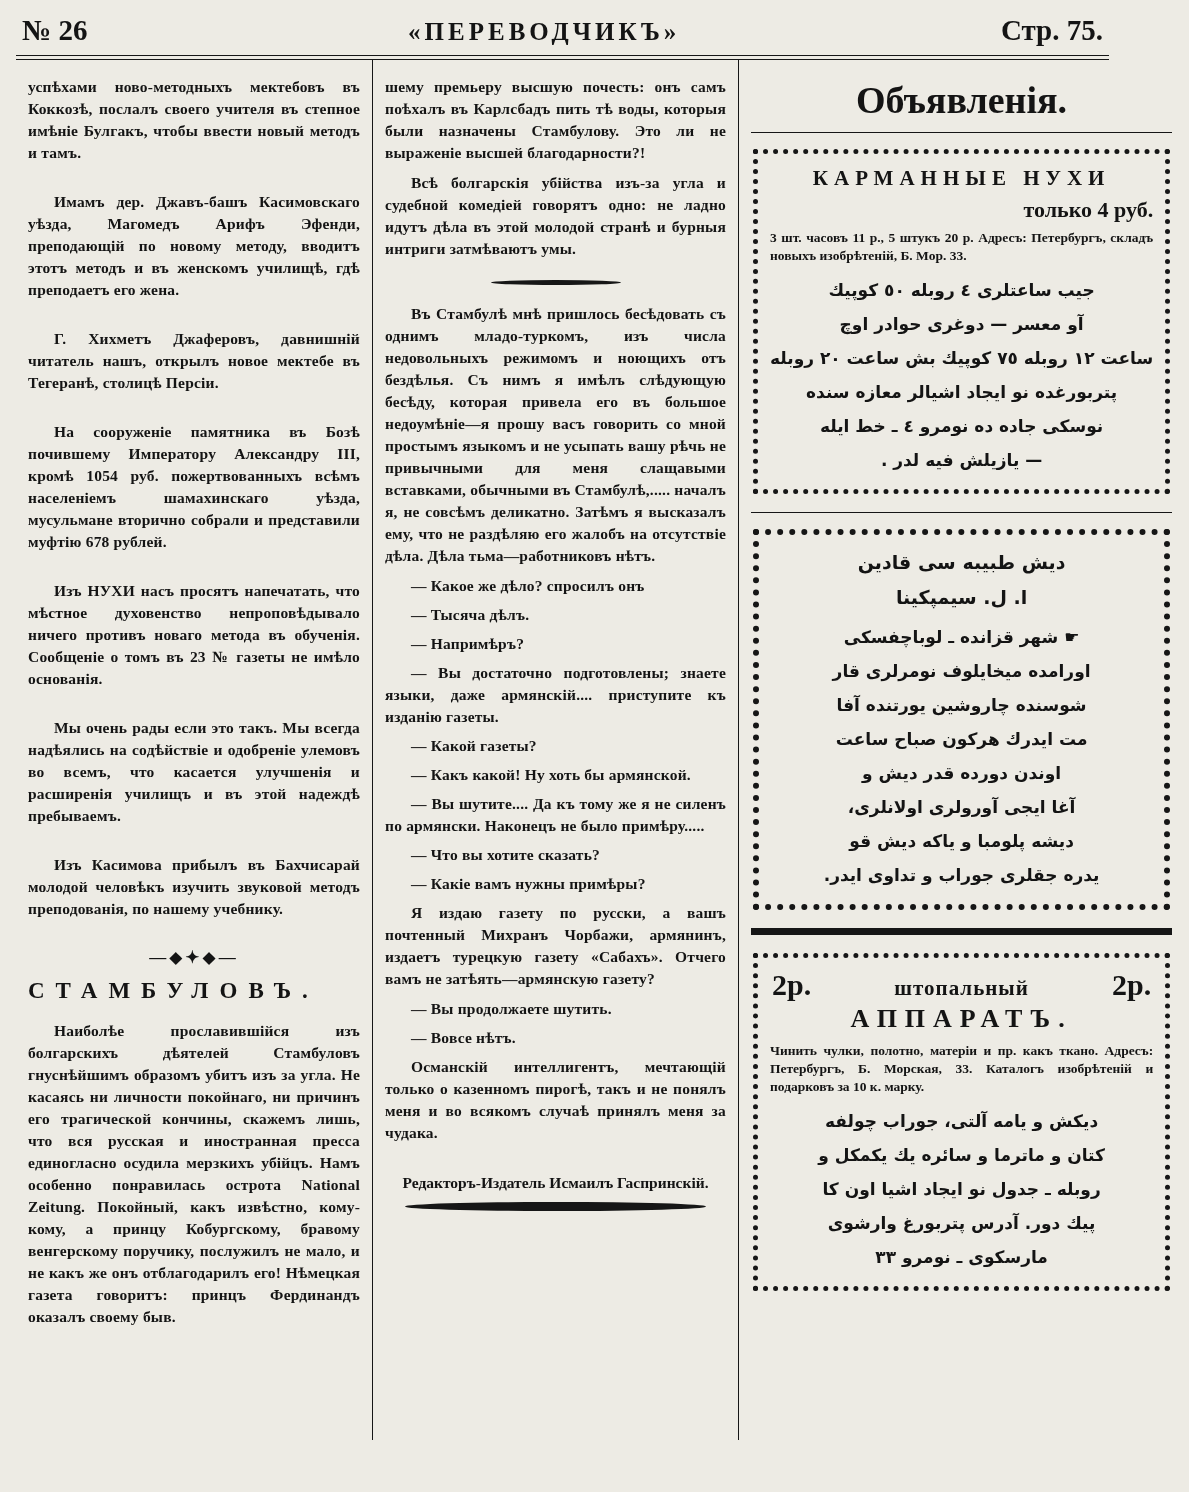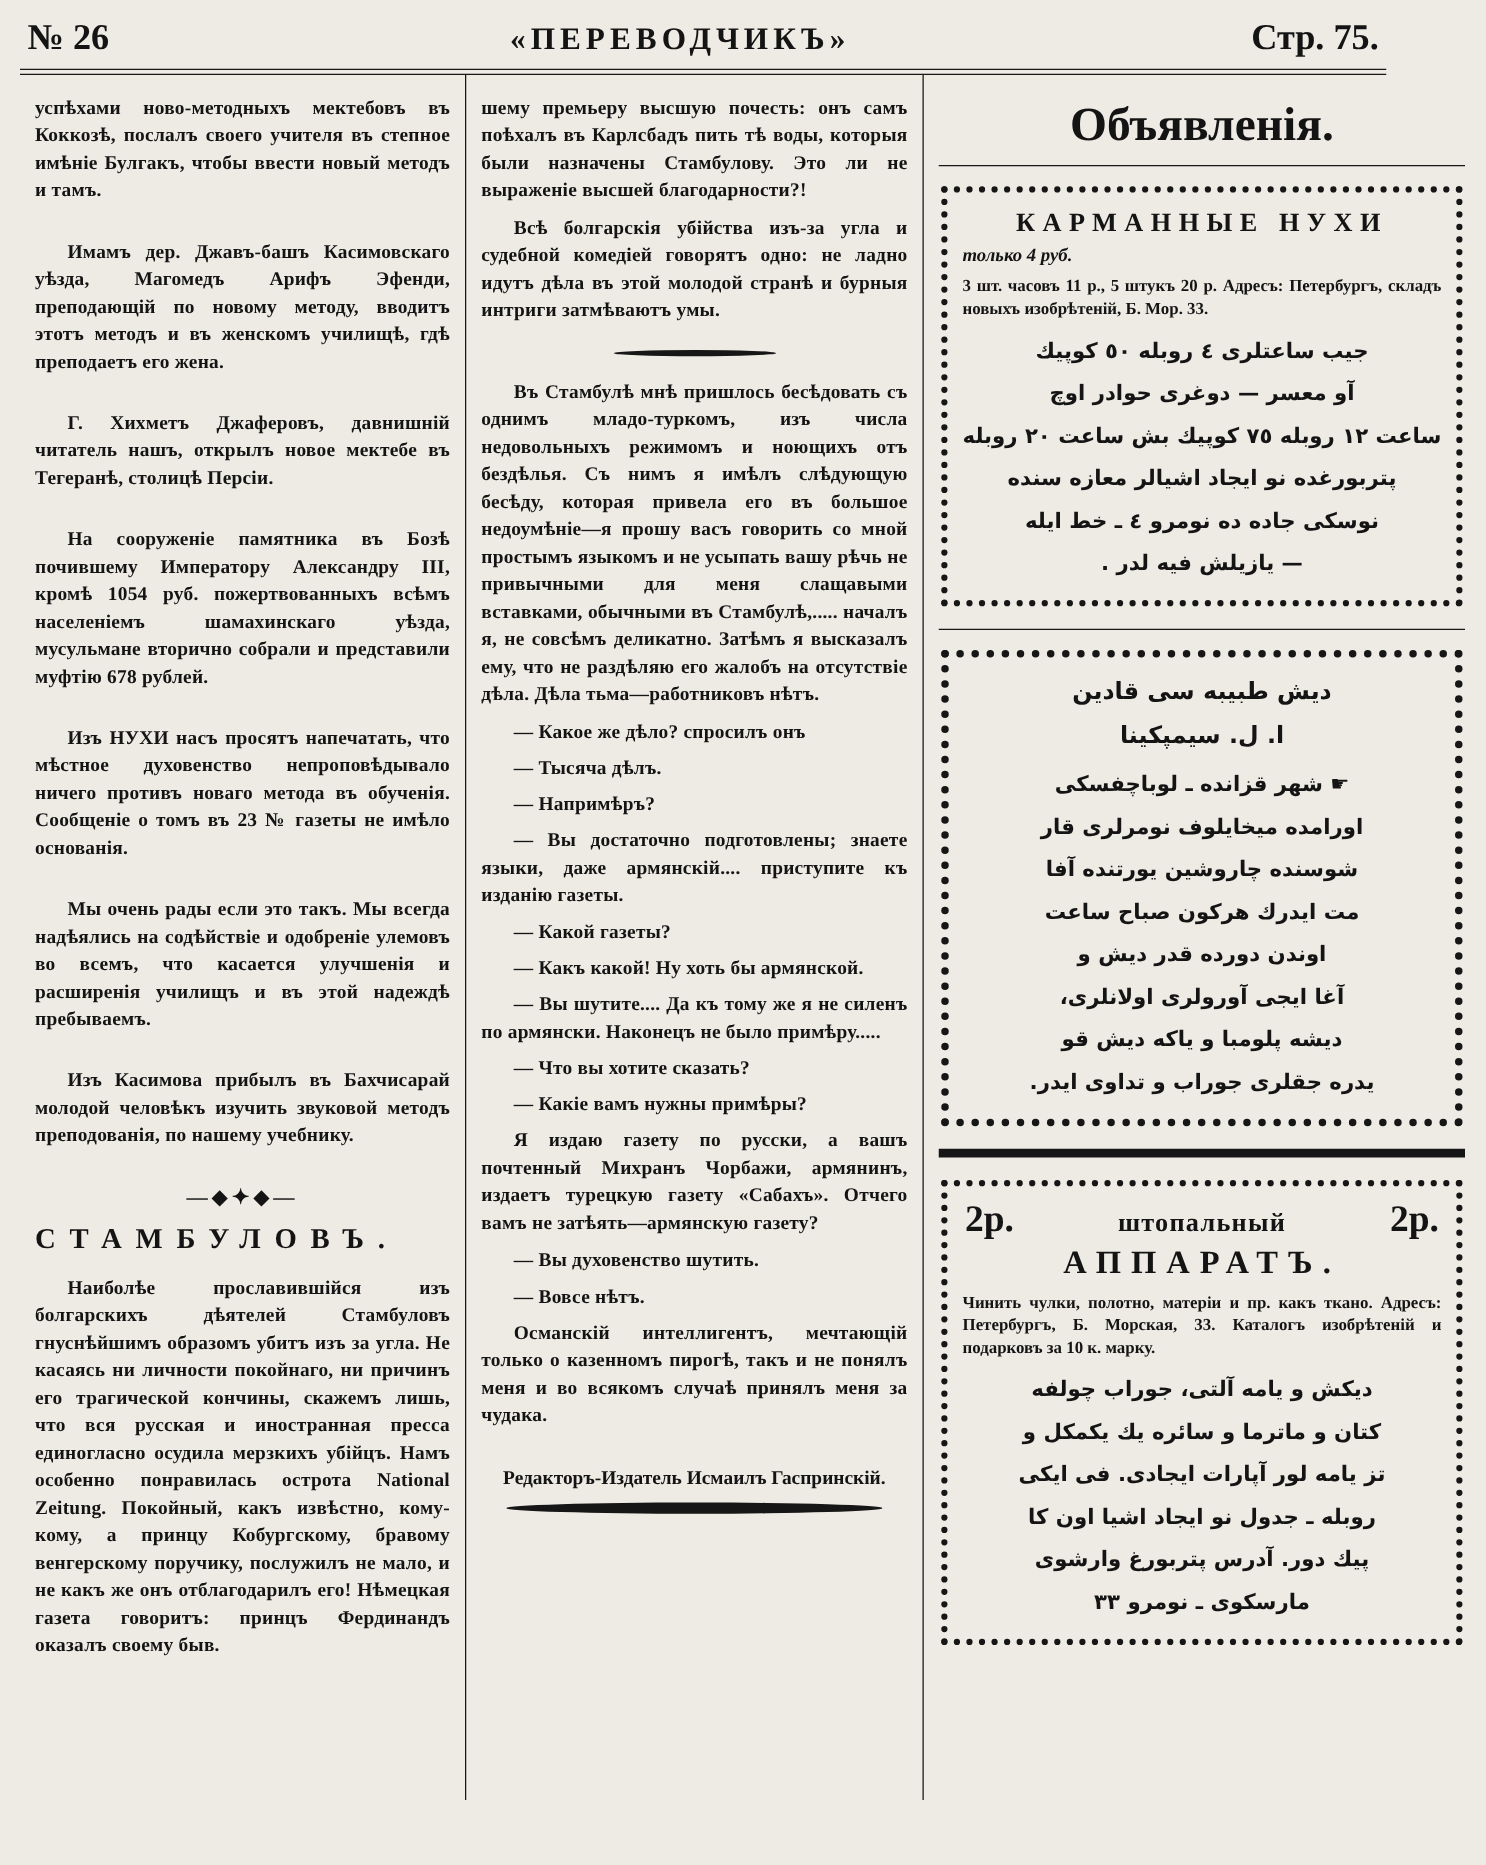--- a/index.html
+++ b/index.html
@@ -39,21 +39,21 @@
   .small-bar { width:130px; height:5px; background:#161616; border-radius:50%; margin:20px auto 18px; }
   .editor-line { text-align:center; font-size:15.5px; font-weight:700; margin:30px 0 0 0; }
   .taper-bar { width:88%; height:9px; background:#161616; border-radius:50%; margin:10px auto 0; }
   
   .ads-title { text-align:center; font-size:38px; font-weight:700; margin:2px 0 10px 0; }
   .ads hr.thin { border:none; border-top:1.5px solid #161616; margin:8px 0 16px 0; }
   .ads hr.thick { border:none; border-top:7px solid #161616; margin:12px 0 18px 0; }
   .ad-box { border:5px dotted #161616; padding:10px 12px 12px 12px; margin:0 2px 18px 2px; }
   .ad-box.dense { border:6px dotted #161616; }
   .ad-headline { text-align:center; font-size:21px; font-weight:700; letter-spacing:6px; margin:2px 0 6px; }
-  .ad-subhead { text-align:left; font-size:15px; font-weight:700; margin:0 0 6px;font-style:italic; }
+  .ad-subhead { text-align:right; font-size:22px; font-weight:700; margin:0 0 6px; }
   .ad-details { font-size:13.5px; font-weight:700; text-align:justify; line-height:1.35; margin:0 0 8px; }
   .ottoman {
     direction:rtl; font-family:"DejaVu Sans",sans-serif; font-weight:700;
     font-size:17px; line-height:2.0; text-align:center;
   }
   .ottoman div { white-space:nowrap; overflow:hidden; }
   .dentist-heading { text-align:center; direction:rtl; font-family:"DejaVu Sans",sans-serif; font-weight:700; font-size:19px; line-height:1.8; margin-bottom:6px; }
   .darn-header { display:flex; align-items:baseline; justify-content:space-between; margin:0 2px 2px; }
   .darn-price { font-size:30px; font-weight:700; }
   .darn-word { font-size:21px; font-weight:700; letter-spacing:1px; }
@@ -93,21 +93,21 @@
       <p class="news dialog">— Какое же дѣло? спросилъ онъ</p>
       <p class="news dialog">— Тысяча дѣлъ.</p>
       <p class="news dialog">— Напримѣръ?</p>
       <p class="news dialog">— Вы достаточно подготовлены; знаете языки, даже армянскій.... приступите къ изданію газеты.</p>
       <p class="news dialog">— Какой газеты?</p>
       <p class="news dialog">— Какъ какой! Ну хоть бы армянской.</p>
       <p class="news dialog">— Вы шутите.... Да къ тому же я не силенъ по армянски. Наконецъ не было примѣру.....</p>
       <p class="news dialog">— Что вы хотите сказать?</p>
       <p class="news dialog">— Какіе вамъ нужны примѣры?</p>
       <p class="news">Я издаю газету по русски, а вашъ почтенный Михранъ Чорбажи, армянинъ, издаетъ турецкую газету «Сабахъ». Отчего вамъ не затѣять—армянскую газету?</p>
-      <p class="news dialog">— Вы духовенство шутить.</p>
+      <p class="news dialog">— Вы продолжаете шутить.</p>
       <p class="news dialog">— Вовсе нѣтъ.</p>
       <p class="news">Османскій интеллигентъ, мечтающій только о казенномъ пирогѣ, такъ и не понялъ меня и во всякомъ случаѣ принялъ меня за чудака.</p>
       <div class="editor-line">Редакторъ-Издатель Исмаилъ Гаспринскій.</div>
       <div class="taper-bar"></div>
     </div>
 
     <div class="col col3 ads">
       <h1 class="ads-title">Объявленія.</h1>
       <hr class="thin">
 
@@ -150,21 +150,20 @@
         <div class="darn-header">
           <span class="darn-price">2р.</span>
           <span class="darn-word">штопальный</span>
           <span class="darn-price">2р.</span>
         </div>
         <div class="darn-title">АППАРАТЪ.</div>
         <div class="ad-details">Чинить чулки, полотно, матеріи и пр. какъ ткано. Адресъ: Петербургъ, Б. Морская, 33. Каталогъ изобрѣтеній и подарковъ за 10 к. марку.</div>
         <div class="ottoman">
           <div>ديكش و يامه آلتى، جوراب چولفه</div>
           <div>كتان و ماترما و سائره يك يكمكل و</div>
-          <div>تز يامه لور آپارات ايجادى. فى ايكى</div>
           <div>روبله ـ جدول نو ايجاد اشيا اون كا</div>
           <div>پيك دور. آدرس پتربورغ وارشوى</div>
           <div>مارسكوى ـ نومرو ٣٣</div>
         </div>
       </div>
 
     </div>
   </div>
 </div>
 

